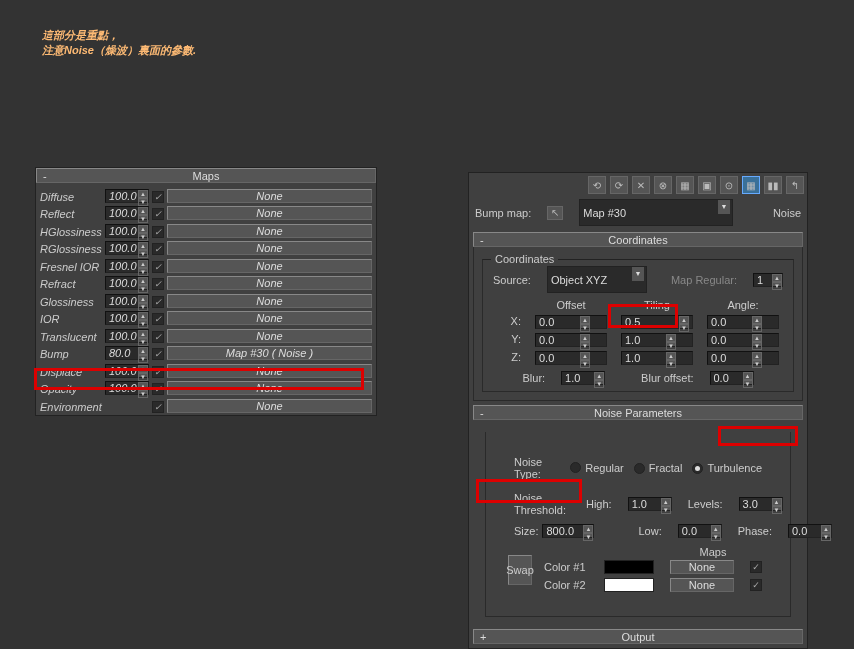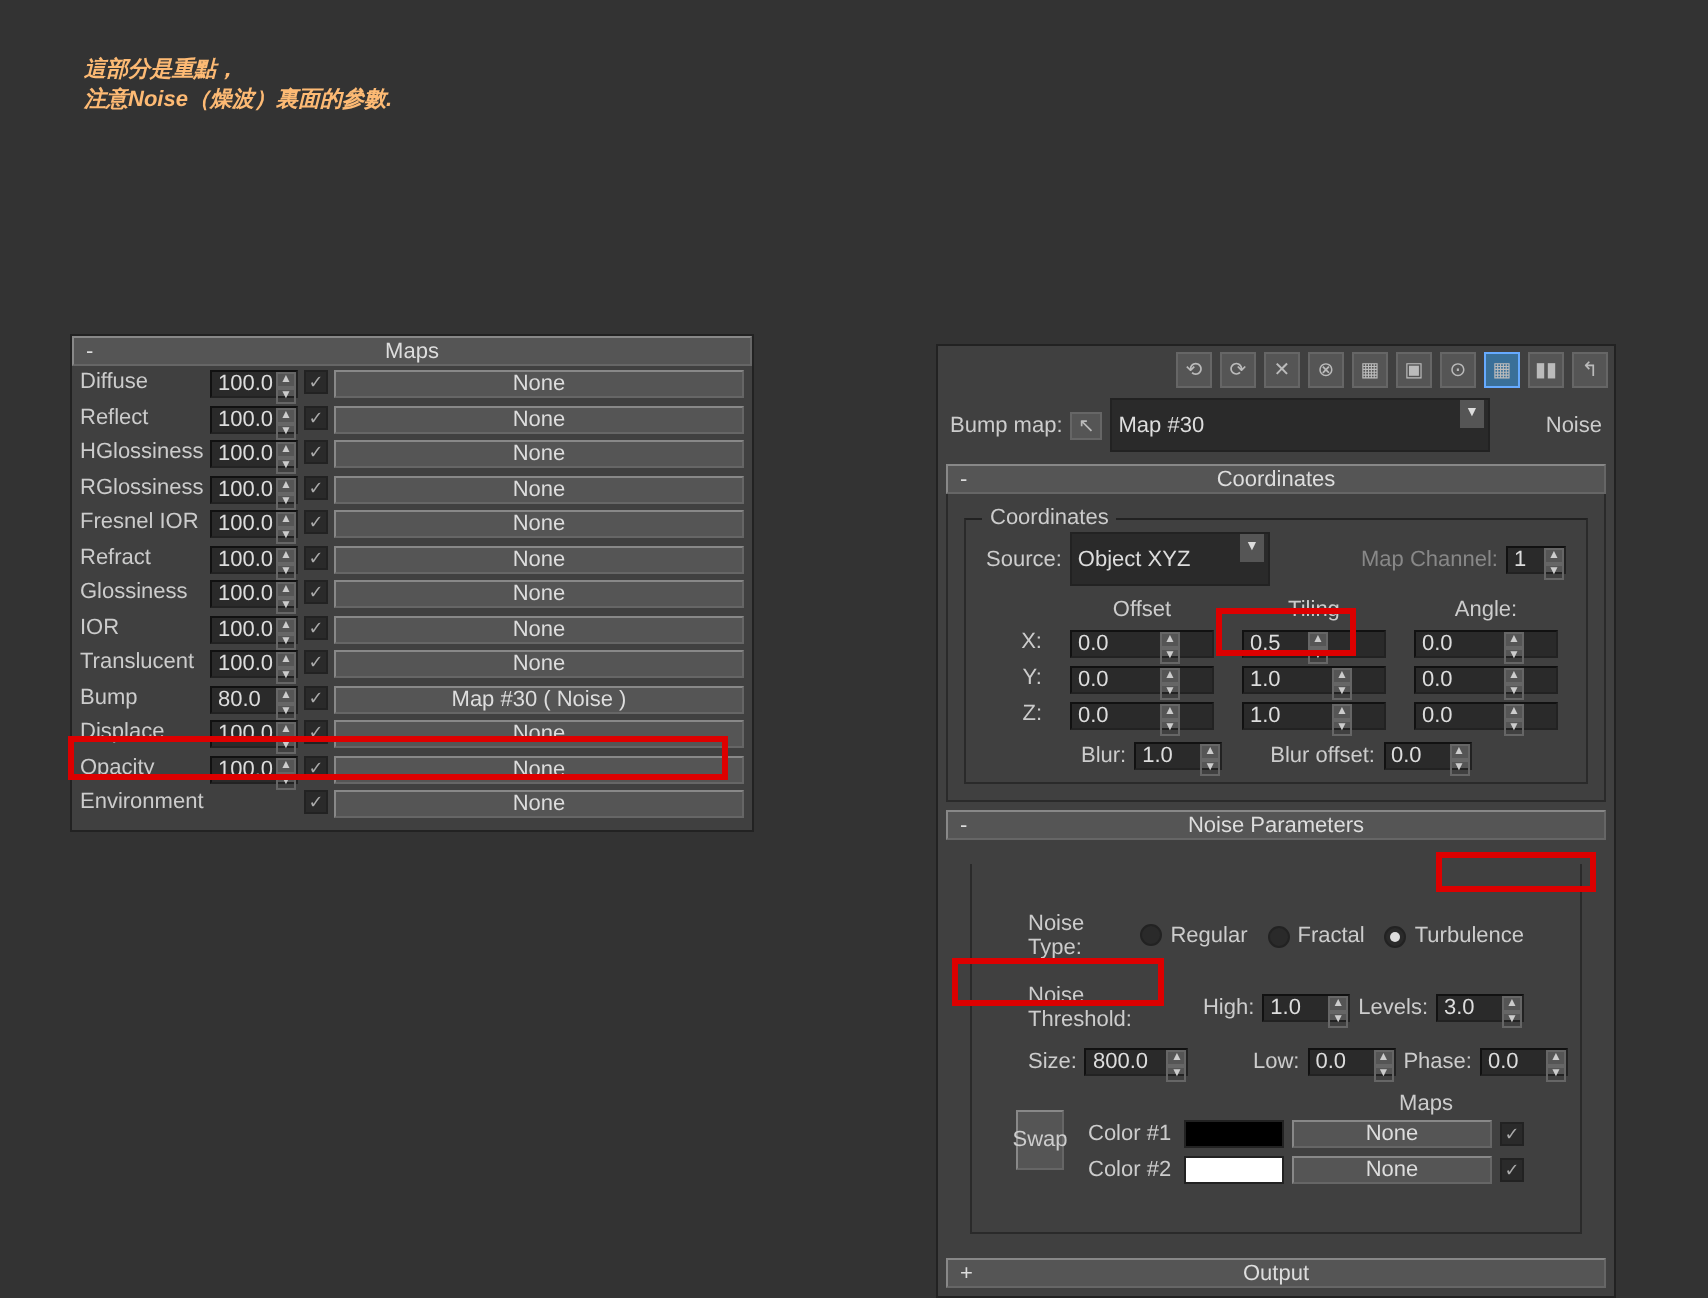--- a/index.html
+++ b/index.html
@@ -8,36 +8,36 @@
 .annotation { position: absolute; font-family: "SimSun", serif; font-style: italic; font-weight: bold; color: #fdba74; font-size: 28px; line-height: 1.4; }
 
 .panel { position: absolute; background: #404040; border: 1px solid #222; }
 .left-panel { left: 35px; top: 167px; width: 342px; }
 .right-panel { left: 468px; top: 172px; width: 340px; }
 
 .rollout-header { background: #555; color: #ddd; text-align: center; height: 15px; line-height: 15px; border: 1px solid #666; border-top: 1px solid #888; border-left: 1px solid #888; position: relative; }
 .rollout-header .minus { position: absolute; left: 6px; }
 
 .maps-table { padding: 2px 4px; }
-.map-row { display: flex; align-items: flex-start; height: 17.5px; gap: 3px; }
+.map-row { display: flex; align-items: flex-end; height: 17.5px; gap: 3px; font-style: italic; }
 .map-label { width: 62px; text-align: left; color: #ccc; }
 .spinner { display: flex; background: #2a2a2a; border: 1px solid #222; border-top-color: #111; border-left-color: #111; height: 14px; }
 .spinner-val { width: 32px; text-align: left; padding-left: 3px; color: #ddd; }
 .spinner-arrows { width: 10px; display: flex; flex-direction: column; background: #555; }
 .spinner-arrows div { flex: 1; display: flex; align-items: center; justify-content: center; font-size: 6px; color: #ccc; border: 1px solid #666; }
 .checkbox { width: 12px; height: 12px; background: #2a2a2a; border: 1px solid #222; display: flex; align-items: center; justify-content: center; color: #aaa; font-size: 9px; }
 .map-btn { flex: 1; height: 14px; background: #555; border: 1px solid #666; border-top-color: #888; border-left-color: #888; text-align: center; color: #ddd; line-height: 12px; }
 
 .highlight { border: 3px solid #d00; position: absolute; pointer-events: none; z-index: 10; }
 
 .toolbar { display: flex; gap: 4px; padding: 3px; align-items: center; justify-content: flex-end; }
 .tb-btn { width: 18px; height: 18px; background: #555; border: 1px solid #666; display: flex; align-items: center; justify-content: center; font-size: 10px; color: #bbb; }
 .tb-btn.active { background: #3a7099; border-color: #6af; }
 
-.field-row { display: flex; align-items: center; gap: 4px; padding: 2px 6px; }
+.field-row { display: flex; align-items: center; gap: 16px; padding: 2px 6px; }
 .dropdown { background: #2a2a2a; border: 1px solid #222; height: 27px; display: flex; align-items: center; padding: 0 3px; color: #ddd; position: relative; }
 .dropdown::after { content: "▼"; font-size: 7px; position: absolute; right: 2px; background: #555; width: 12px; text-align: center; height: 14px; line-height: 14px; top: 0; }
 
 .group { border: 1px solid #2a2a2a; border-top-color: #222; margin: 4px; padding: 4px; position: relative; }
 .group-title { position: absolute; top: -7px; left: 8px; background: #404040; padding: 0 4px; color: #ccc; }
 
 .xyz-grid { display: grid; grid-template-columns: 24px 72px 72px 72px; gap: 4px 14px; justify-content: center; }
 .xyz-grid .hdr { text-align: center; color: #ccc; }
 .xyz-grid .axis { text-align: right; color: #ccc; }
 
@@ -242,21 +242,21 @@
       <span>Coordinates</span>
     </div>
     <div class="group" style="margin:0;border-top:none">
       <div class="group" style="margin-top:8px">
         <span class="group-title">Coordinates</span>
         <div class="field-row">
           <span>Source:</span>
           <div class="dropdown" style="width:100px">
               <span>Object XYZ</span>
             </div>
-          <span style="margin-left:auto;color:#888">Map Channel:</span>
+          <span style="margin-left:auto;color:#888">Map Regular:</span>
           <div class="spinner">
               <div class="spinner-val" style="width:18px">1</div>
               <div class="spinner-arrows">
                 <div>▲</div>
                 <div>▼</div>
               </div>
             </div>
         </div>
         <div class="xyz-grid" id="xyz-grid" style="margin-top:4px">
             <div></div>
@@ -265,21 +265,21 @@
             <div class="hdr">Angle:</div>
             <div class="axis">X:</div>
             <div class="spinner">
               <div class="spinner-val" style="width:44px">0.0</div>
               <div class="spinner-arrows">
                 <div>▲</div>
                 <div>▼</div>
               </div>
             </div>
             <div class="spinner">
-              <div class="spinner-val" style="width:32px">0.5</div>
+              <div class="spinner-val" style="width:57px">0.5</div>
               <div class="spinner-arrows">
                 <div>▲</div>
                 <div>▼</div>
               </div>
             </div>
             <div class="spinner">
               <div class="spinner-val" style="width:44px">0.0</div>
               <div class="spinner-arrows">
                 <div>▲</div>
                 <div>▼</div>

